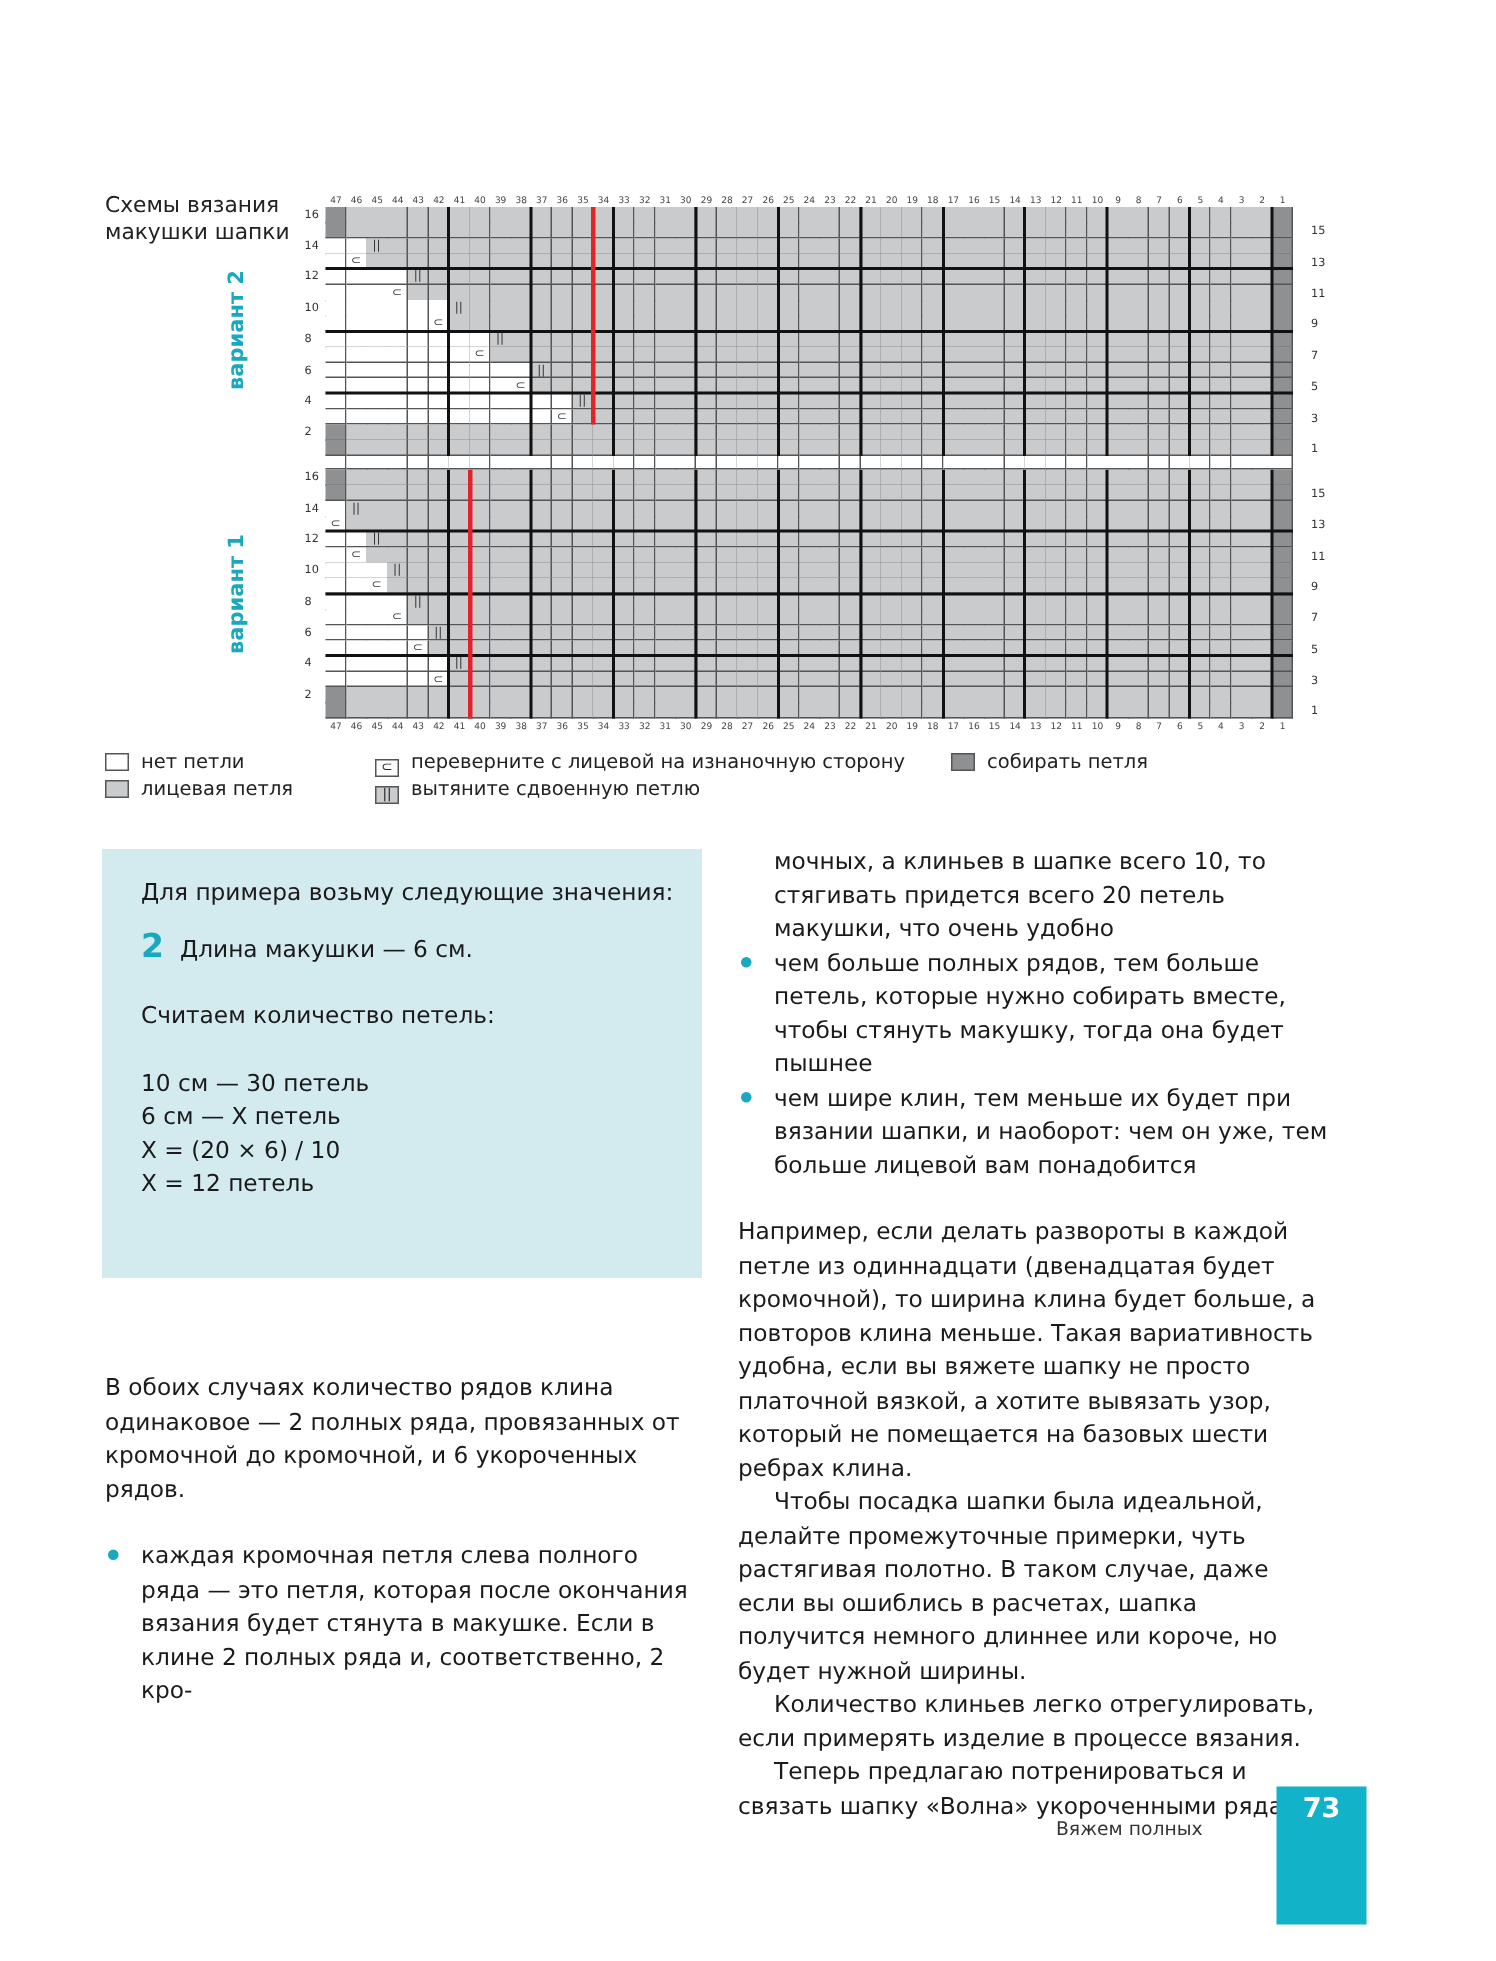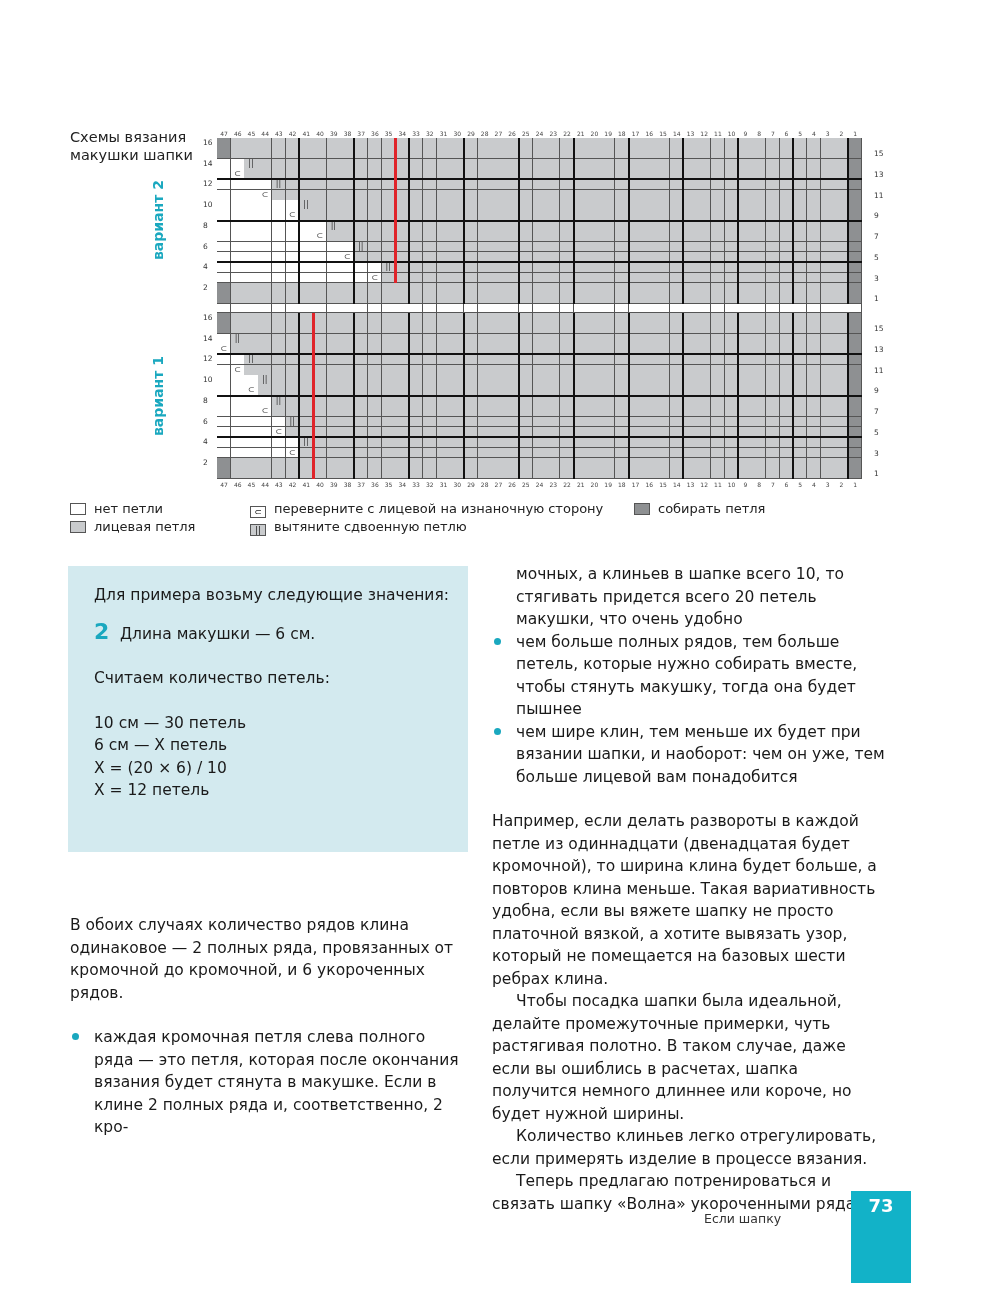--- a/index.html
+++ b/index.html
@@ -1798,14 +1798,14 @@
   <p style="padding-left:24px;">мочных, а клиньев в шапке всего 10, то стягивать придется всего 20 петель макушки, что очень удобно</p>
   <p class="bullet">чем больше полных рядов, тем больше петель, которые нужно собирать вместе, чтобы стянуть макушку, тогда она будет пышнее</p>
   <p class="bullet">чем шире клин, тем меньше их будет при вязании шапки, и наоборот: чем он уже, тем больше лицевой вам понадобится</p>
   <p style="height:22px;"></p>
   <p>Например, если делать развороты в каждой петле из одиннадцати (двенадцатая будет кромочной), то ширина клина будет больше, а повторов клина меньше. Такая вариативность удобна, если вы вяжете шапку не просто платочной вязкой, а хотите вывязать узор, который не помещается на базовых шести ребрах клина.</p>
   <p class="indent">Чтобы посадка шапки была идеальной, делайте промежуточные примерки, чуть растягивая полотно. В таком случае, даже если вы ошиблись в расчетах, шапка получится немного длиннее или короче, но будет нужной ширины.</p>
   <p class="indent">Количество клиньев легко отрегулировать, если примерять изделие в процессе вязания.</p>
   <p class="indent">Теперь предлагаю потренироваться и связать шапку «Волна» укороченными рядами.</p>
 </div>
 
-<div class="abs footer-text">Если шапку</div>
+<div class="abs footer-text">Вяжем полных</div>
 <div class="abs page-num">73</div>
 
 </body></html>

